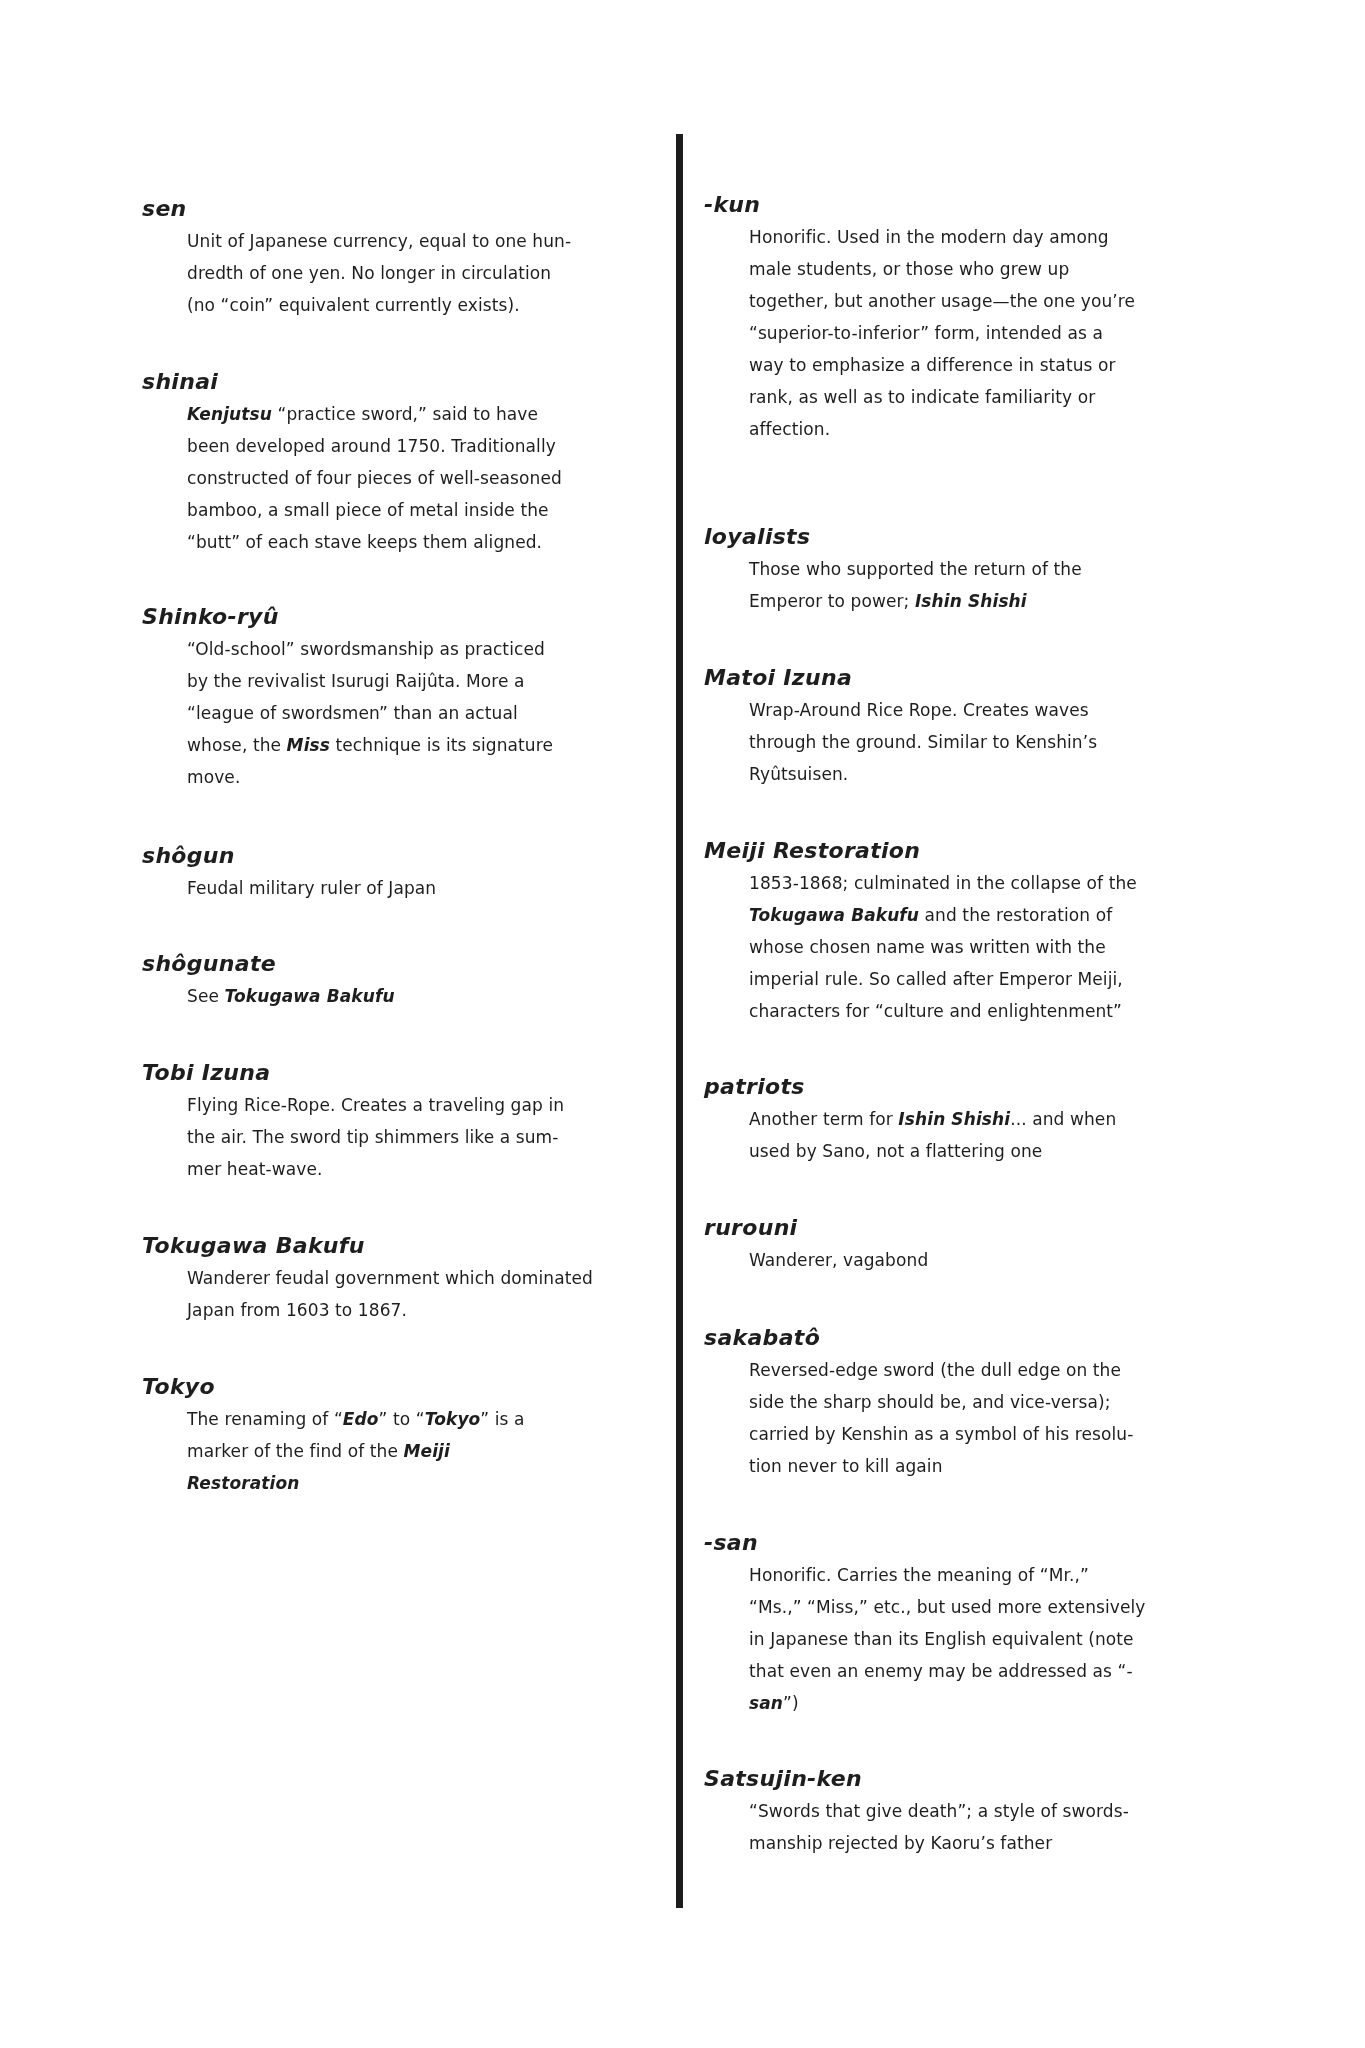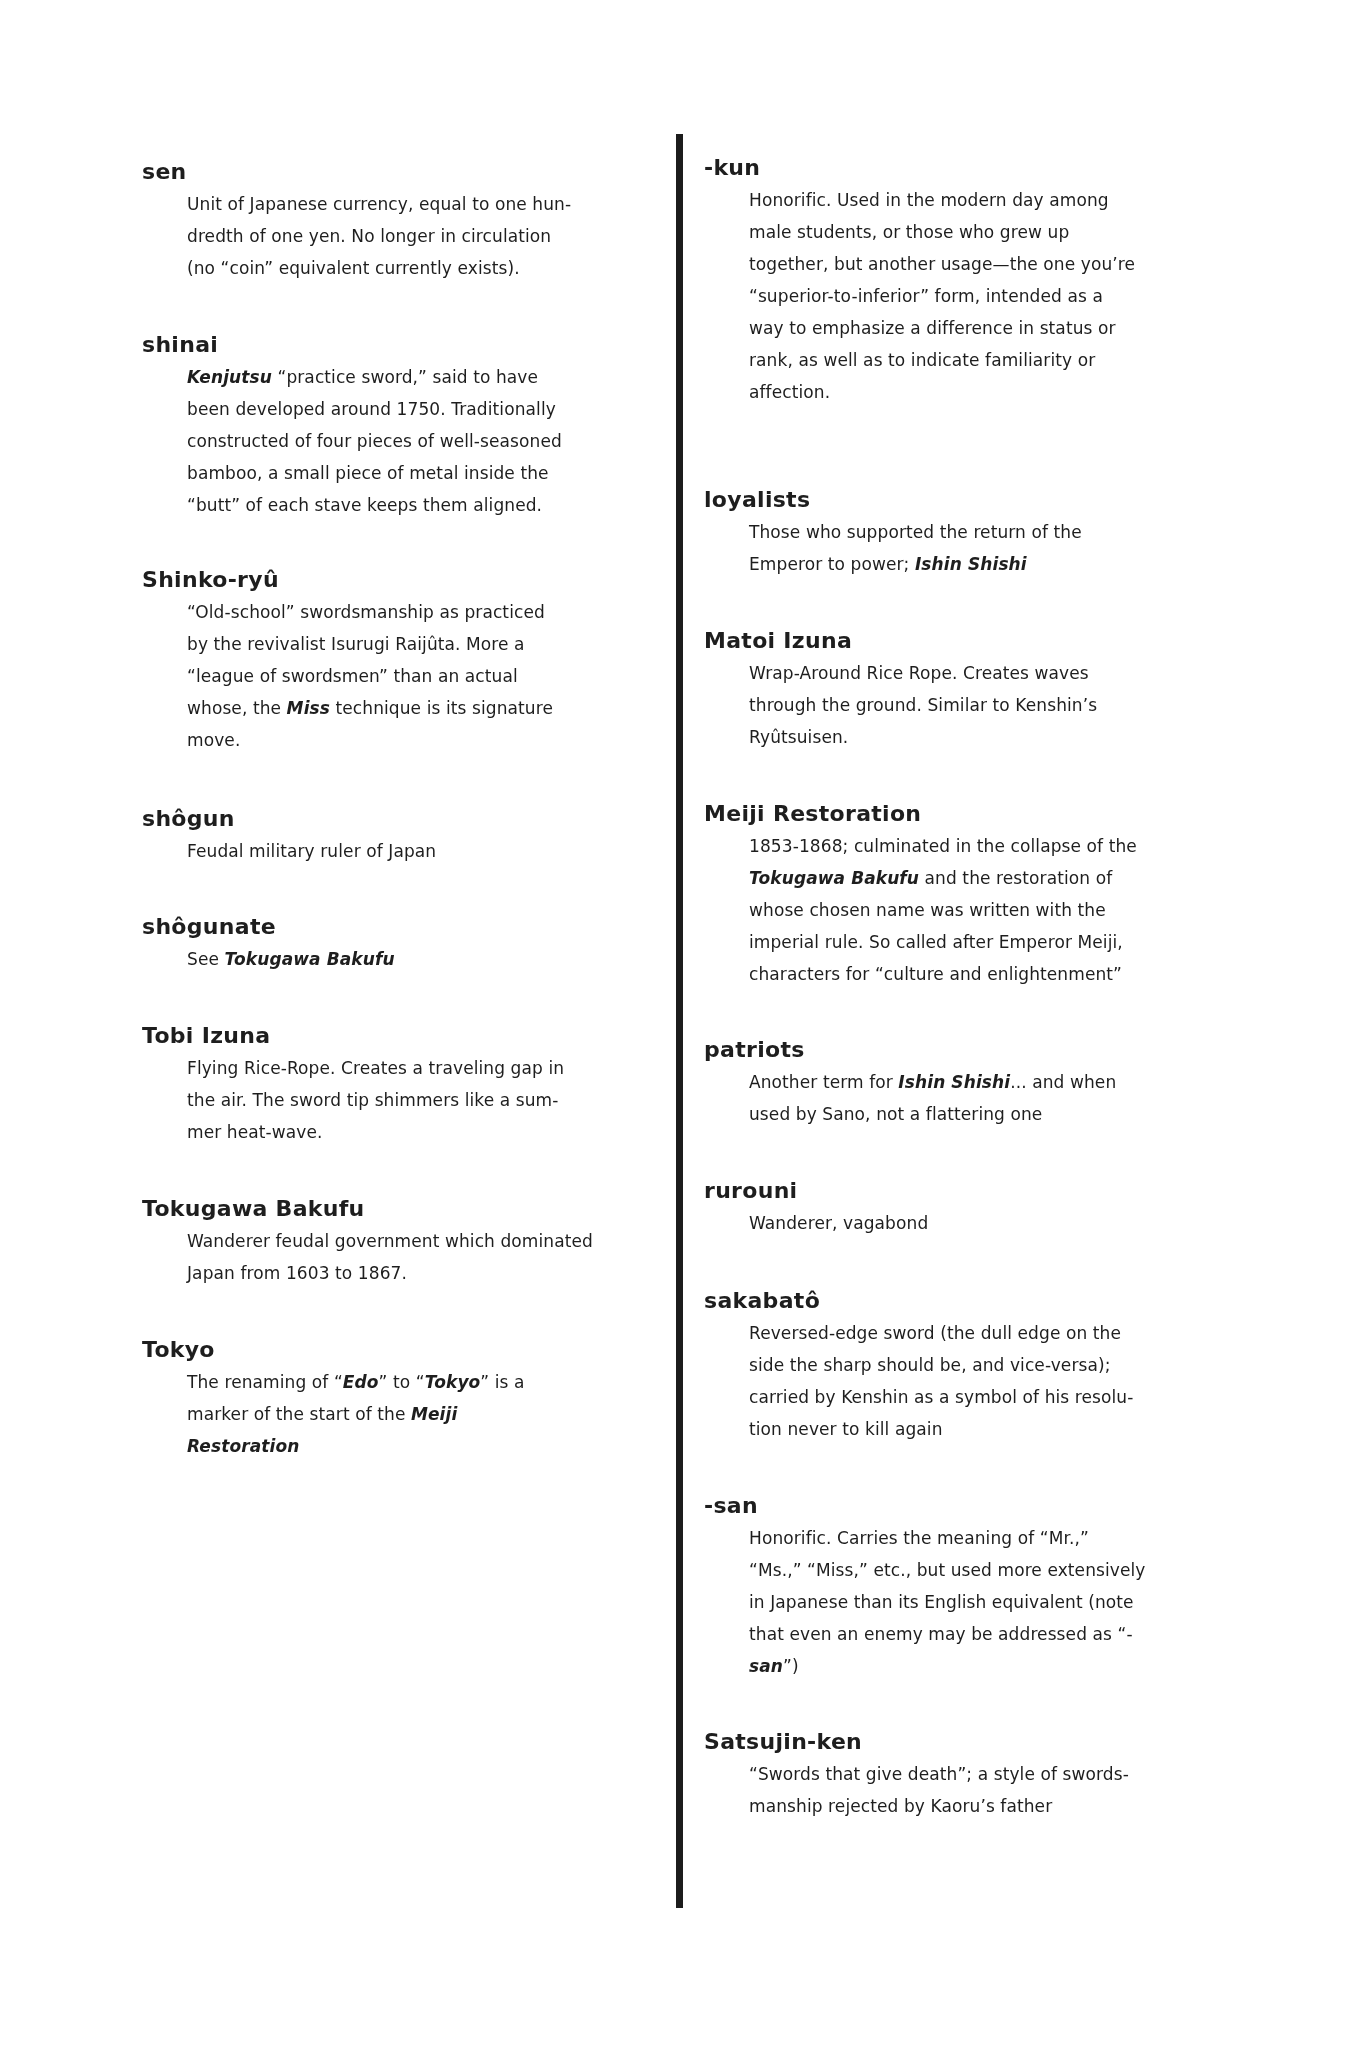--- a/index.html
+++ b/index.html
@@ -2,22 +2,22 @@
 <html><head>
 <meta charset="utf-8">
 <style>
   html, body { margin: 0; padding: 0; background: #ffffff; }
   body { width: 1365px; height: 2048px; position: relative; overflow: hidden;
          font-family: "DejaVu Sans", sans-serif; color: #1e1e1e; }
   .col { position: absolute; top: 0; }
   .col-left { left: 142px; width: 520px; }
   .col-right { left: 704px; width: 560px; }
   .entry { position: absolute; left: 0; width: 100%; }
-  .term { font-size: 22px; line-height: 32px; font-weight: bold;
-          letter-spacing: 0.3px; white-space: nowrap; }
+  .term { font-size: 22px; line-height: 32px; font-style: italic; font-weight: bold;
+          letter-spacing: 0.3px; white-space: nowrap; margin-top: 37px; }
   .def { margin-left: 45px; font-size: 17px; line-height: 32px; letter-spacing: 0.1px; }
   .def .line { display: block; white-space: nowrap; }
   .em { font-style: italic; font-weight: bold; }
   .it { font-style: italic; font-weight: normal; letter-spacing: -0.6px; }
   .divider { position: absolute; left: 676px; top: 134px; width: 7px; height: 1774px;
              background: #1c1c1c; }
 </style>
 </head>
 <body>
 
@@ -74,21 +74,21 @@
       <div class="term">Tokugawa Bakufu</div>
       <div class="def">
         <span class="line"><span>Wanderer feudal government which dominated</span></span>
         <span class="line"><span>Japan from 1603 to 1867.</span></span>
       </div>
     </div>
     <div class="entry" style="top: 1334px;">
       <div class="term">Tokyo</div>
       <div class="def">
         <span class="line"><span>The renaming of “</span><span class="em">Edo</span><span>” to “</span><span class="em">Tokyo</span><span>” is a</span></span>
-        <span class="line"><span>marker of the start of the </span><span class="em">Meiji</span></span>
+        <span class="line"><span>marker of the find of the </span><span class="em">Meiji</span></span>
         <span class="line"><span class="em">Restoration</span></span>
       </div>
     </div>
   </div>
 <div class="divider"></div>
 <div class="col col-right">
     <div class="entry" style="top: 152px;">
       <div class="term">-kun</div>
       <div class="def">
         <span class="line"><span>Honorific. Used in the modern day among</span></span>

